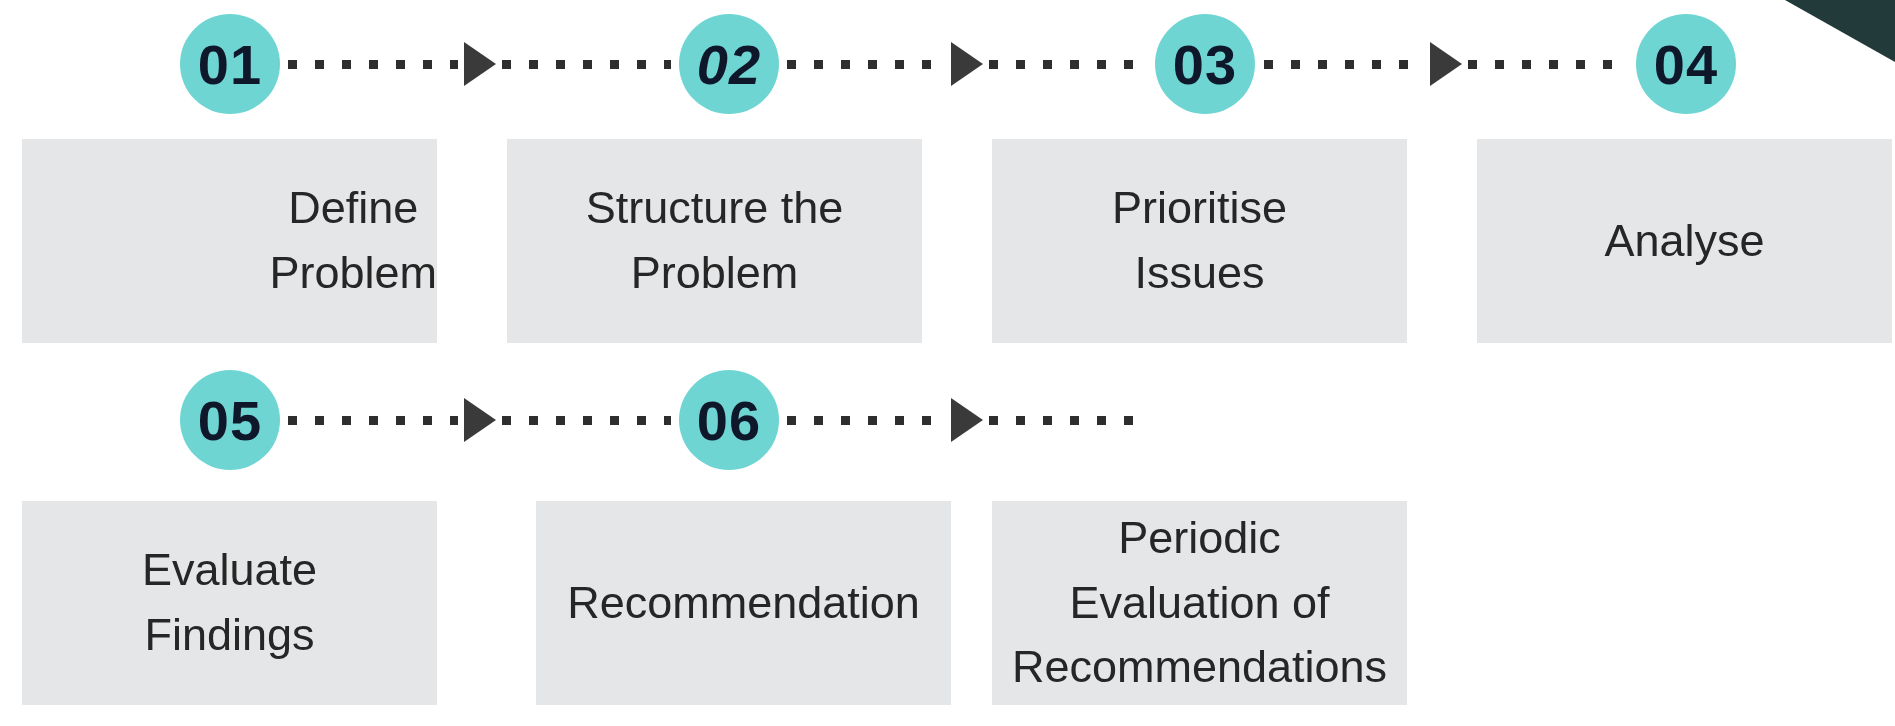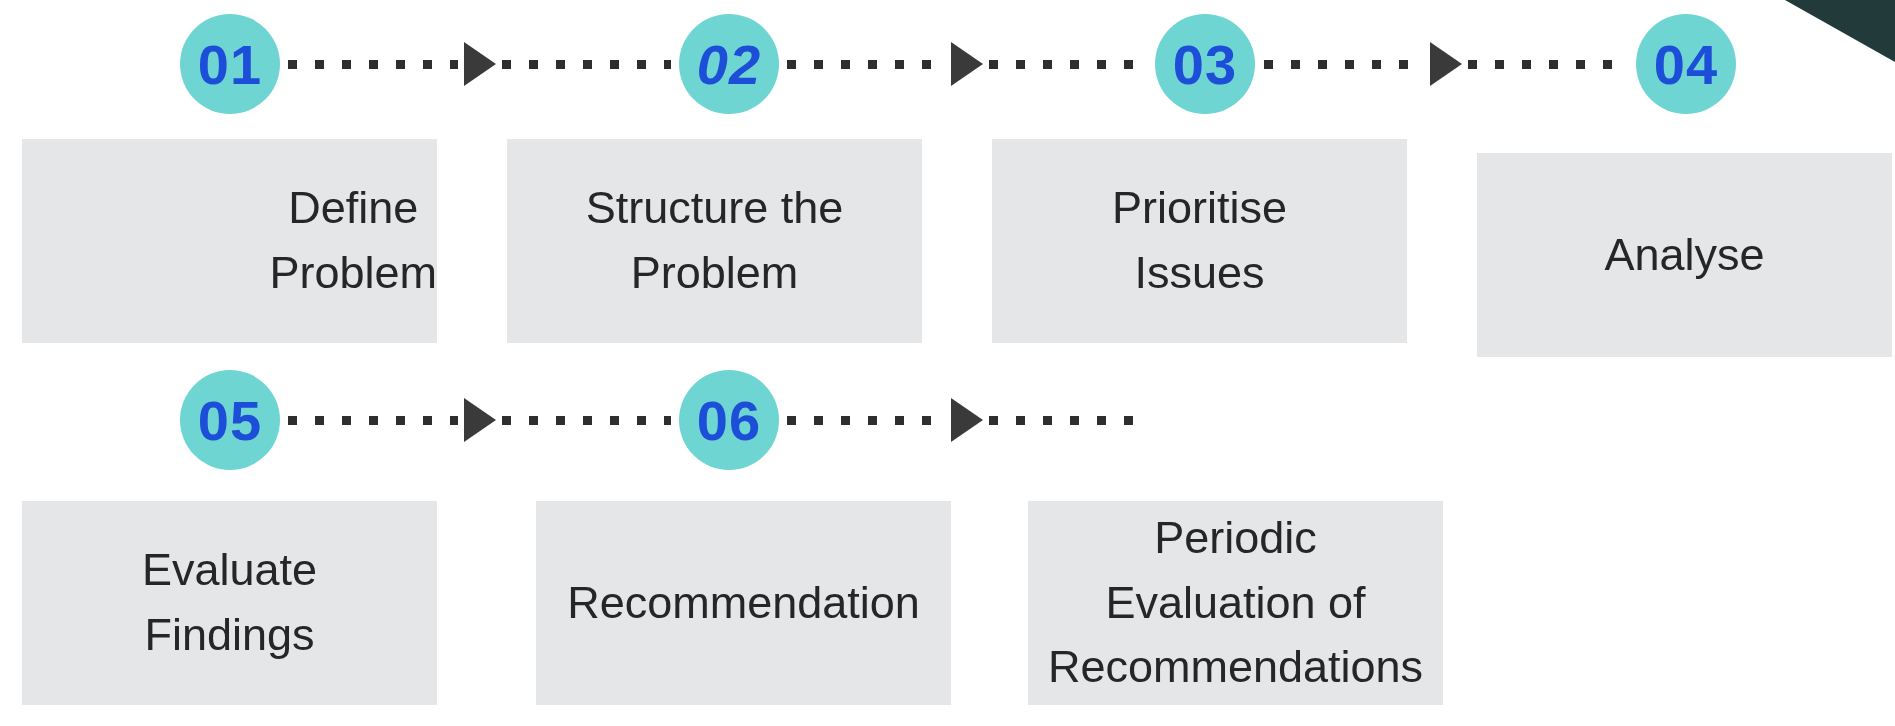--- a/index.html
+++ b/index.html
@@ -16,21 +16,21 @@
     background:var(--corner,#223a39);
     clip-path:polygon(0 0,100% 0,100% 100%);
   }
   .circle{
     position:absolute;
     width:100px;height:100px;border-radius:50%;
     background:var(--accent,#6fd5d3);
     display:flex;align-items:center;justify-content:center;
   }
   .circle .num{
-    font-size:56px;font-weight:700;color:#1d4ed8;letter-spacing:1px;
+    font-size:56px;font-weight:700;color:#0f172a;letter-spacing:1px;
   }
   .box{
     position:absolute;
     width:415px;height:204px;
     background:var(--boxbg,#e5e6e8);
     display:flex;align-items:center;justify-content:center;
   }
   .box .label{
     font-size:45px;line-height:1.44;color:#262626;
     text-align:center;white-space:pre-line;
@@ -92,21 +92,21 @@
 Problem</span>
   </div>
   <div class="box row1-box" style="left:507px;">
     <span class="label">Structure the
 Problem</span>
   </div>
   <div class="box row1-box" style="left:992px;">
     <span class="label">Prioritise
 Issues</span>
   </div>
-  <div class="box row1-box" style="left:1477px;margin-top:14px;">
+  <div class="box row1-box" style="left:1477px;">
     <span class="label">Analyse</span>
   </div>
 
   <div class="circle" style="left:180px;top:370px;">
     <span class="num">05</span>
   </div>
   <div class="connector" style="left:288px;top:398px;width:383px;">
     <div class="dots"></div>
     <div class="arrowhead"></div>
     <div class="dots"></div>
@@ -120,19 +120,19 @@
     <div class="dots"></div>
   </div>
 
   <div class="box row2-box" style="left:22px;">
     <span class="label">Evaluate
 Findings</span>
   </div>
   <div class="box row2-box" style="left:536px;">
     <span class="label">Recommendation</span>
   </div>
-  <div class="box row2-box" style="left:992px;margin-left:36px;">
+  <div class="box row2-box" style="left:992px;">
     <span class="label">Periodic
 Evaluation of
 Recommendations</span>
   </div>
 
 </div>
 
 </body></html>

